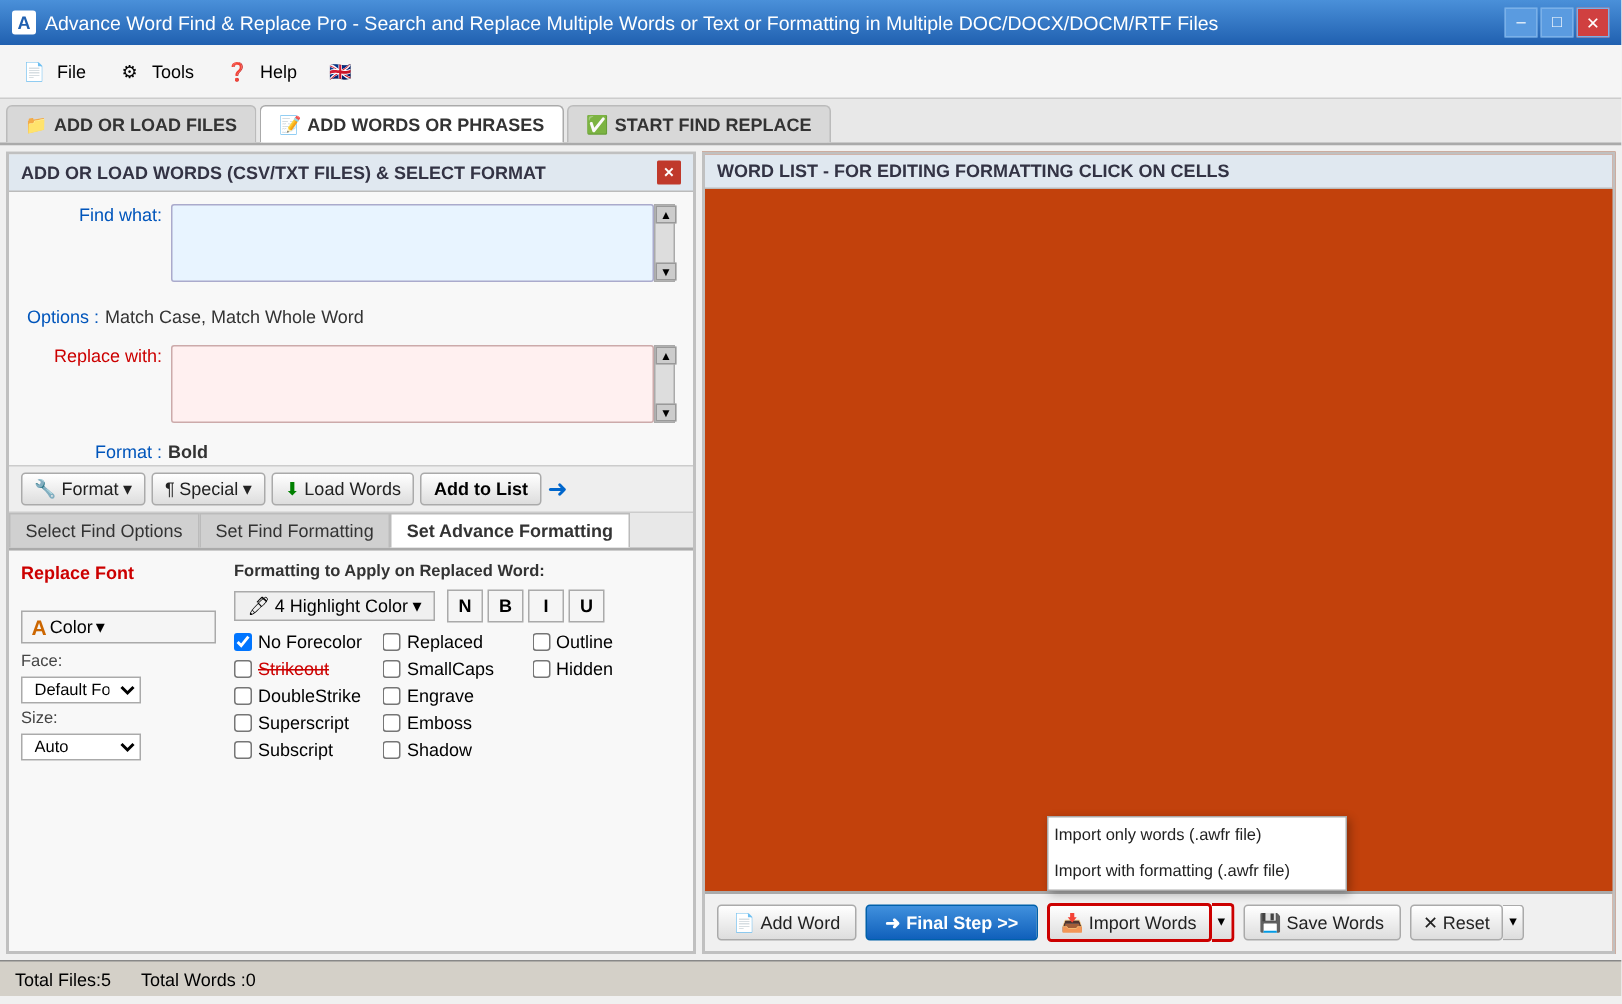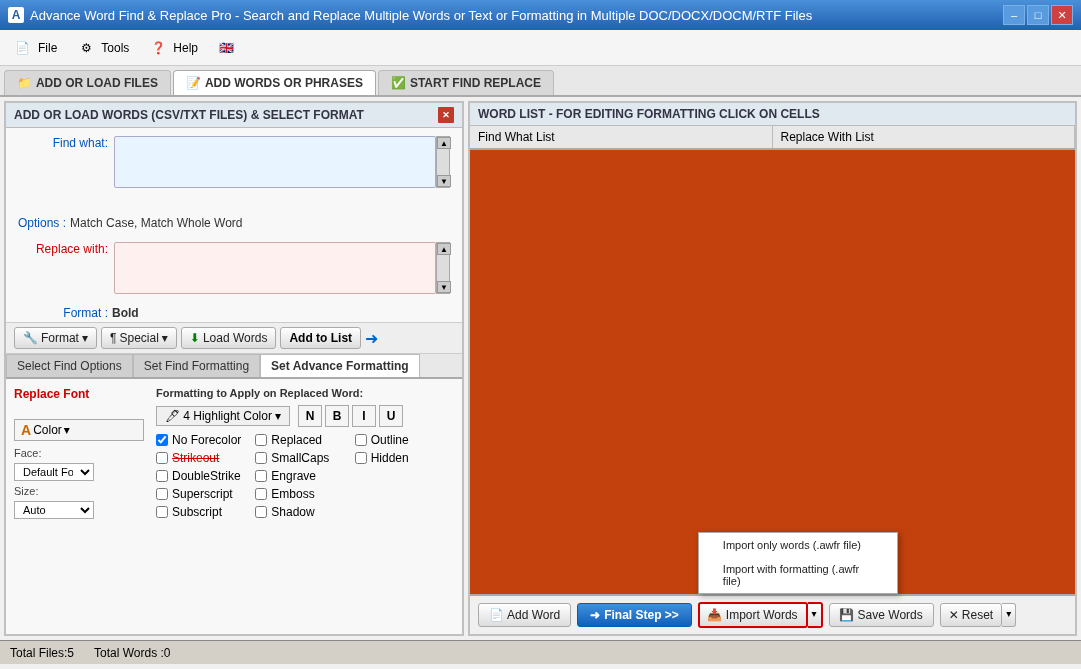--- a/index.html
+++ b/index.html
@@ -85,21 +85,21 @@
     }
     .panel-close-btn {
       width: 16px; height: 16px; background: #c0392b; color: white;
       display: flex; align-items: center; justify-content: center;
       font-size: 9px; cursor: pointer; border-radius: 1px;
     }
 
     
     .form-section { padding: 8px 12px; }
     .form-label { color: #0055bb; font-size: 12px; text-align: right; width: 90px; display: inline-block; }
-    .find-what-row { display: flex; align-items: flex-start; gap: 6px; margin-bottom: 16px; }
+    .find-what-row { display: flex; align-items: flex-start; gap: 6px; margin-bottom: 4px; }
     .find-textarea {
       flex: 1; height: 52px;
       background: #e8f4ff; border: 1px solid #aac;
       resize: none; font-size: 12px; padding: 2px;
       border-radius: 2px;
     }
 
     .options-row { display: flex; align-items: center; gap: 4px; padding: 4px 12px; }
     .options-label { color: #0055bb; font-size: 12px; }
     .options-value { color: #333; font-size: 12px; }
@@ -266,21 +266,21 @@
       position: absolute;
       bottom: 34px;
       left: 0;
       background: white;
       border: 1px solid #aaa;
       box-shadow: 2px 2px 6px rgba(0,0,0,0.3);
       min-width: 200px;
       z-index: 100;
     }
     .import-dropdown-item {
-      padding: 6px 24px; cursor: pointer; font-size: 11px; color: #222;
+      padding: 6px 4px; cursor: pointer; font-size: 11px; color: #222;
     }
 
     
     .statusbar {
       background: #d4d0c8;
       border-top: 1px solid #888;
       height: 24px;
       display: flex;
       align-items: center;
       padding: 0 10px;
@@ -525,28 +525,20 @@
           </div>
         </div>
       </div>
     </div>
   </div>
 
   <div class="right-panel">
     <div class="word-list-header">
       <span>WORD LIST - FOR EDITING FORMATTING CLICK ON CELLS</span>
     </div>
-    <div class="word-list-cols">
-      <div class="word-list-col">
-        <span>Find What List</span>
-      </div>
-      <div class="word-list-col">
-        <span>Replace With List</span>
-      </div>
-    </div>
     <div style="flex:1;"></div>
 
     <div class="bottom-bar" style="position:relative;">
       <div class="bottom-btn">
         <span>📄</span>
         <span>Add Word</span>
       </div>
       <div class="final-step-btn">
         <span>➜</span>
         <span>Final Step &gt;&gt;</span>

